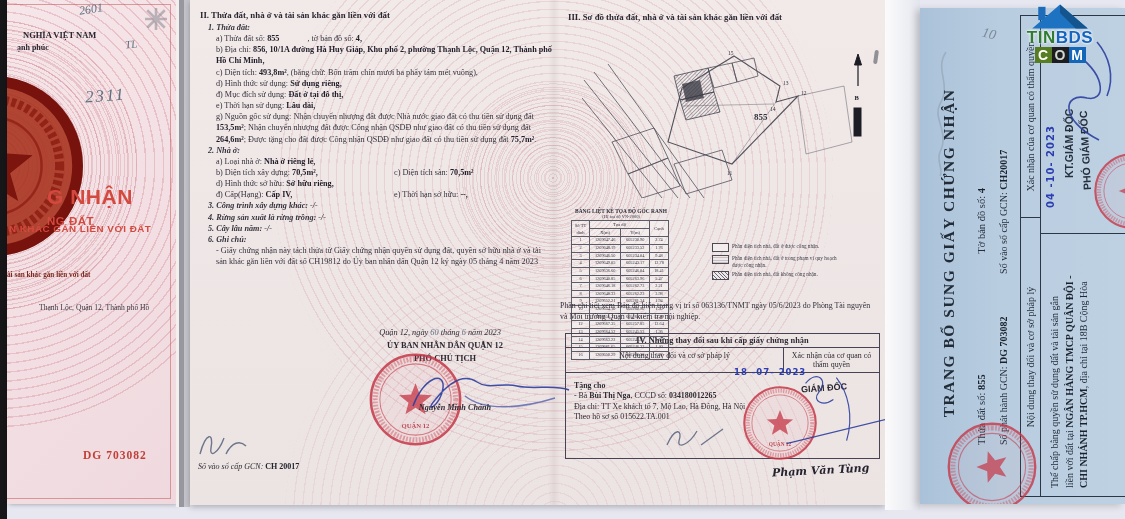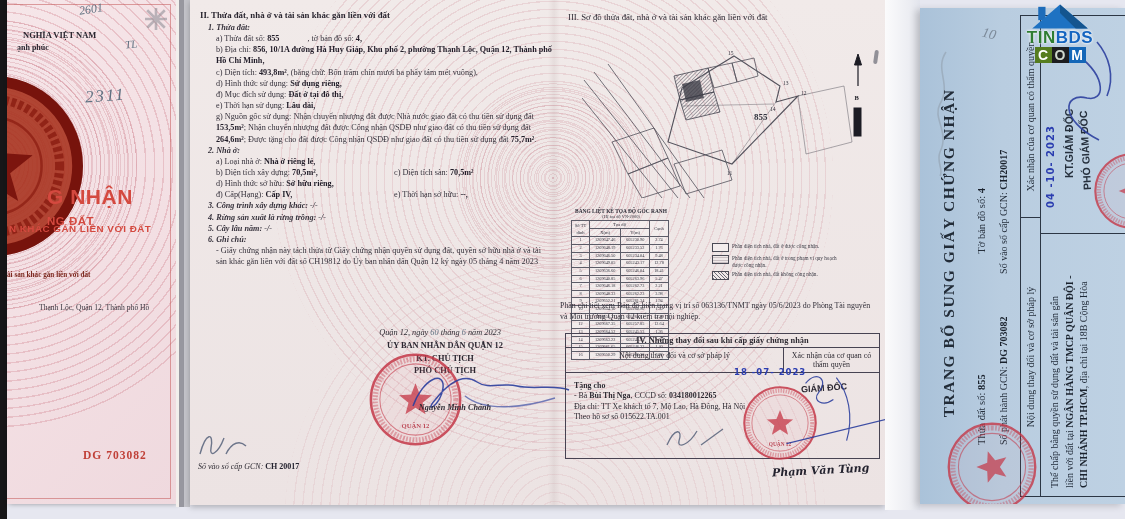--- a/index.html
+++ b/index.html
@@ -136,21 +136,20 @@
       <div class="it">5. Cây lâu năm: -/-</div>
       <div class="it">6. Ghi chú:</div>
       <div class="ln">- Giấy chứng nhận này tách thửa từ Giấy chứng nhận quyền sử dụng đất, quyền sở hữu nhà ở và tài sản khác gắn liền với đất số CH19812 do Ủy ban nhân dân Quận 12 ký ngày 05 tháng 4 năm 2023</div>
     </div>
 
     <div class="abs" style="left:140px;top:328px;width:220px;text-align:center;font-style:italic;font-size:8.3px;">
       <span>Quận 12, ngày </span><span class="hand">60</span><span> tháng </span><span class="hand">6</span><span> năm 2023</span>
     </div>
     <div class="abs ubnd" style="left:150px;top:340px;width:210px;">
       <div>ỦY BAN NHÂN DÂN QUẬN 12</div>
-      <div>KT. CHỦ TỊCH</div>
       <div>PHÓ CHỦ TỊCH</div>
     </div>
     <svg class="abs sealsvg" viewBox="0 0 100 100" style="left:178px;top:352px;width:95px;height:95px;opacity:.85;">
       <circle cx="50" cy="50" r="47" fill="rgba(225,95,110,.07)" stroke="#c53848" stroke-width="2.6"></circle>
       <circle cx="50" cy="50" r="37.5" fill="none" stroke="#c53848" stroke-width="1.1" opacity=".7"></circle>
       <circle cx="50" cy="50" r="42.5" fill="none" stroke="#c53848" stroke-width="5.5" stroke-dasharray="1.9,1.5" opacity=".45"></circle>
       <path d="M50,33 L54.6,44.8 L67.2,45.4 L57.4,53.4 L60.6,65.6 L50,58.6 L39.4,65.6 L42.6,53.4 L32.8,45.4 L45.4,44.8 Z" fill="#c53848" opacity=".9"></path>
       <text x="50" y="80" text-anchor="middle" font-size="7" fill="#b32d3e" font-weight="bold">QUẬN 12</text>
     </svg>
     <svg class="abs" viewBox="0 0 170 90" style="left:215px;top:348px;width:170px;height:90px;">
@@ -161,21 +160,21 @@
     </svg>
     <div class="abs" style="left:205px;top:403px;width:120px;text-align:center;font-weight:bold;font-style:italic;font-size:8.2px;">Nguyễn Minh Chánh</div>
 
     <svg class="abs" viewBox="0 0 60 45" style="left:4px;top:420px;width:60px;height:45px;">
       <path d="M6,34 C12,12 20,12 17,28 C15,38 24,34 30,18 M32,34 C38,22 46,20 52,26" fill="none" stroke="#56627a" stroke-width="1.4" opacity=".85"></path>
     </svg>
     <div class="abs" style="left:8px;top:462px;font-size:8px;">
       <span style="font-style:italic;">Số vào sổ cấp GCN: </span><b style="color:#23222e;">CH 20017</b>
     </div>
 
-    <div class="abs" style="left:378px;top:12px;width:300px;font-weight:normal;font-size:8.8px;color:#2b2731;">III. Sơ đồ thửa đất, nhà ở và tài sản khác gắn liền với đất</div>
+    <div class="abs" style="left:378px;top:12px;width:300px;font-weight:bold;font-size:8.8px;color:#2b2731;">III. Sơ đồ thửa đất, nhà ở và tài sản khác gắn liền với đất</div>
 
     <svg class="abs" viewBox="0 0 290 152" style="left:392px;top:46px;width:290px;height:152px;">
       <defs>
         <pattern id="xh" width="2.6" height="2.6" patternUnits="userSpaceOnUse" patternTransform="rotate(45)">
           <line x1="0" y1="0" x2="0" y2="2.6" stroke="#4a4a56" stroke-width="0.9"></line>
         </pattern>
       </defs>
       <g fill="none" stroke="#43434e" stroke-width="0.8" opacity=".9">
         <path d="M2,34 L96,152 M12,26 L108,152 M26,18 L122,152 M0,52 L80,152"></path>
         <path d="M30,96 L72,82 L86,112 L46,128 Z M46,128 L86,112 L98,140 L60,152 Z M92,118 L140,104 L150,134 L104,148 Z"></path>

